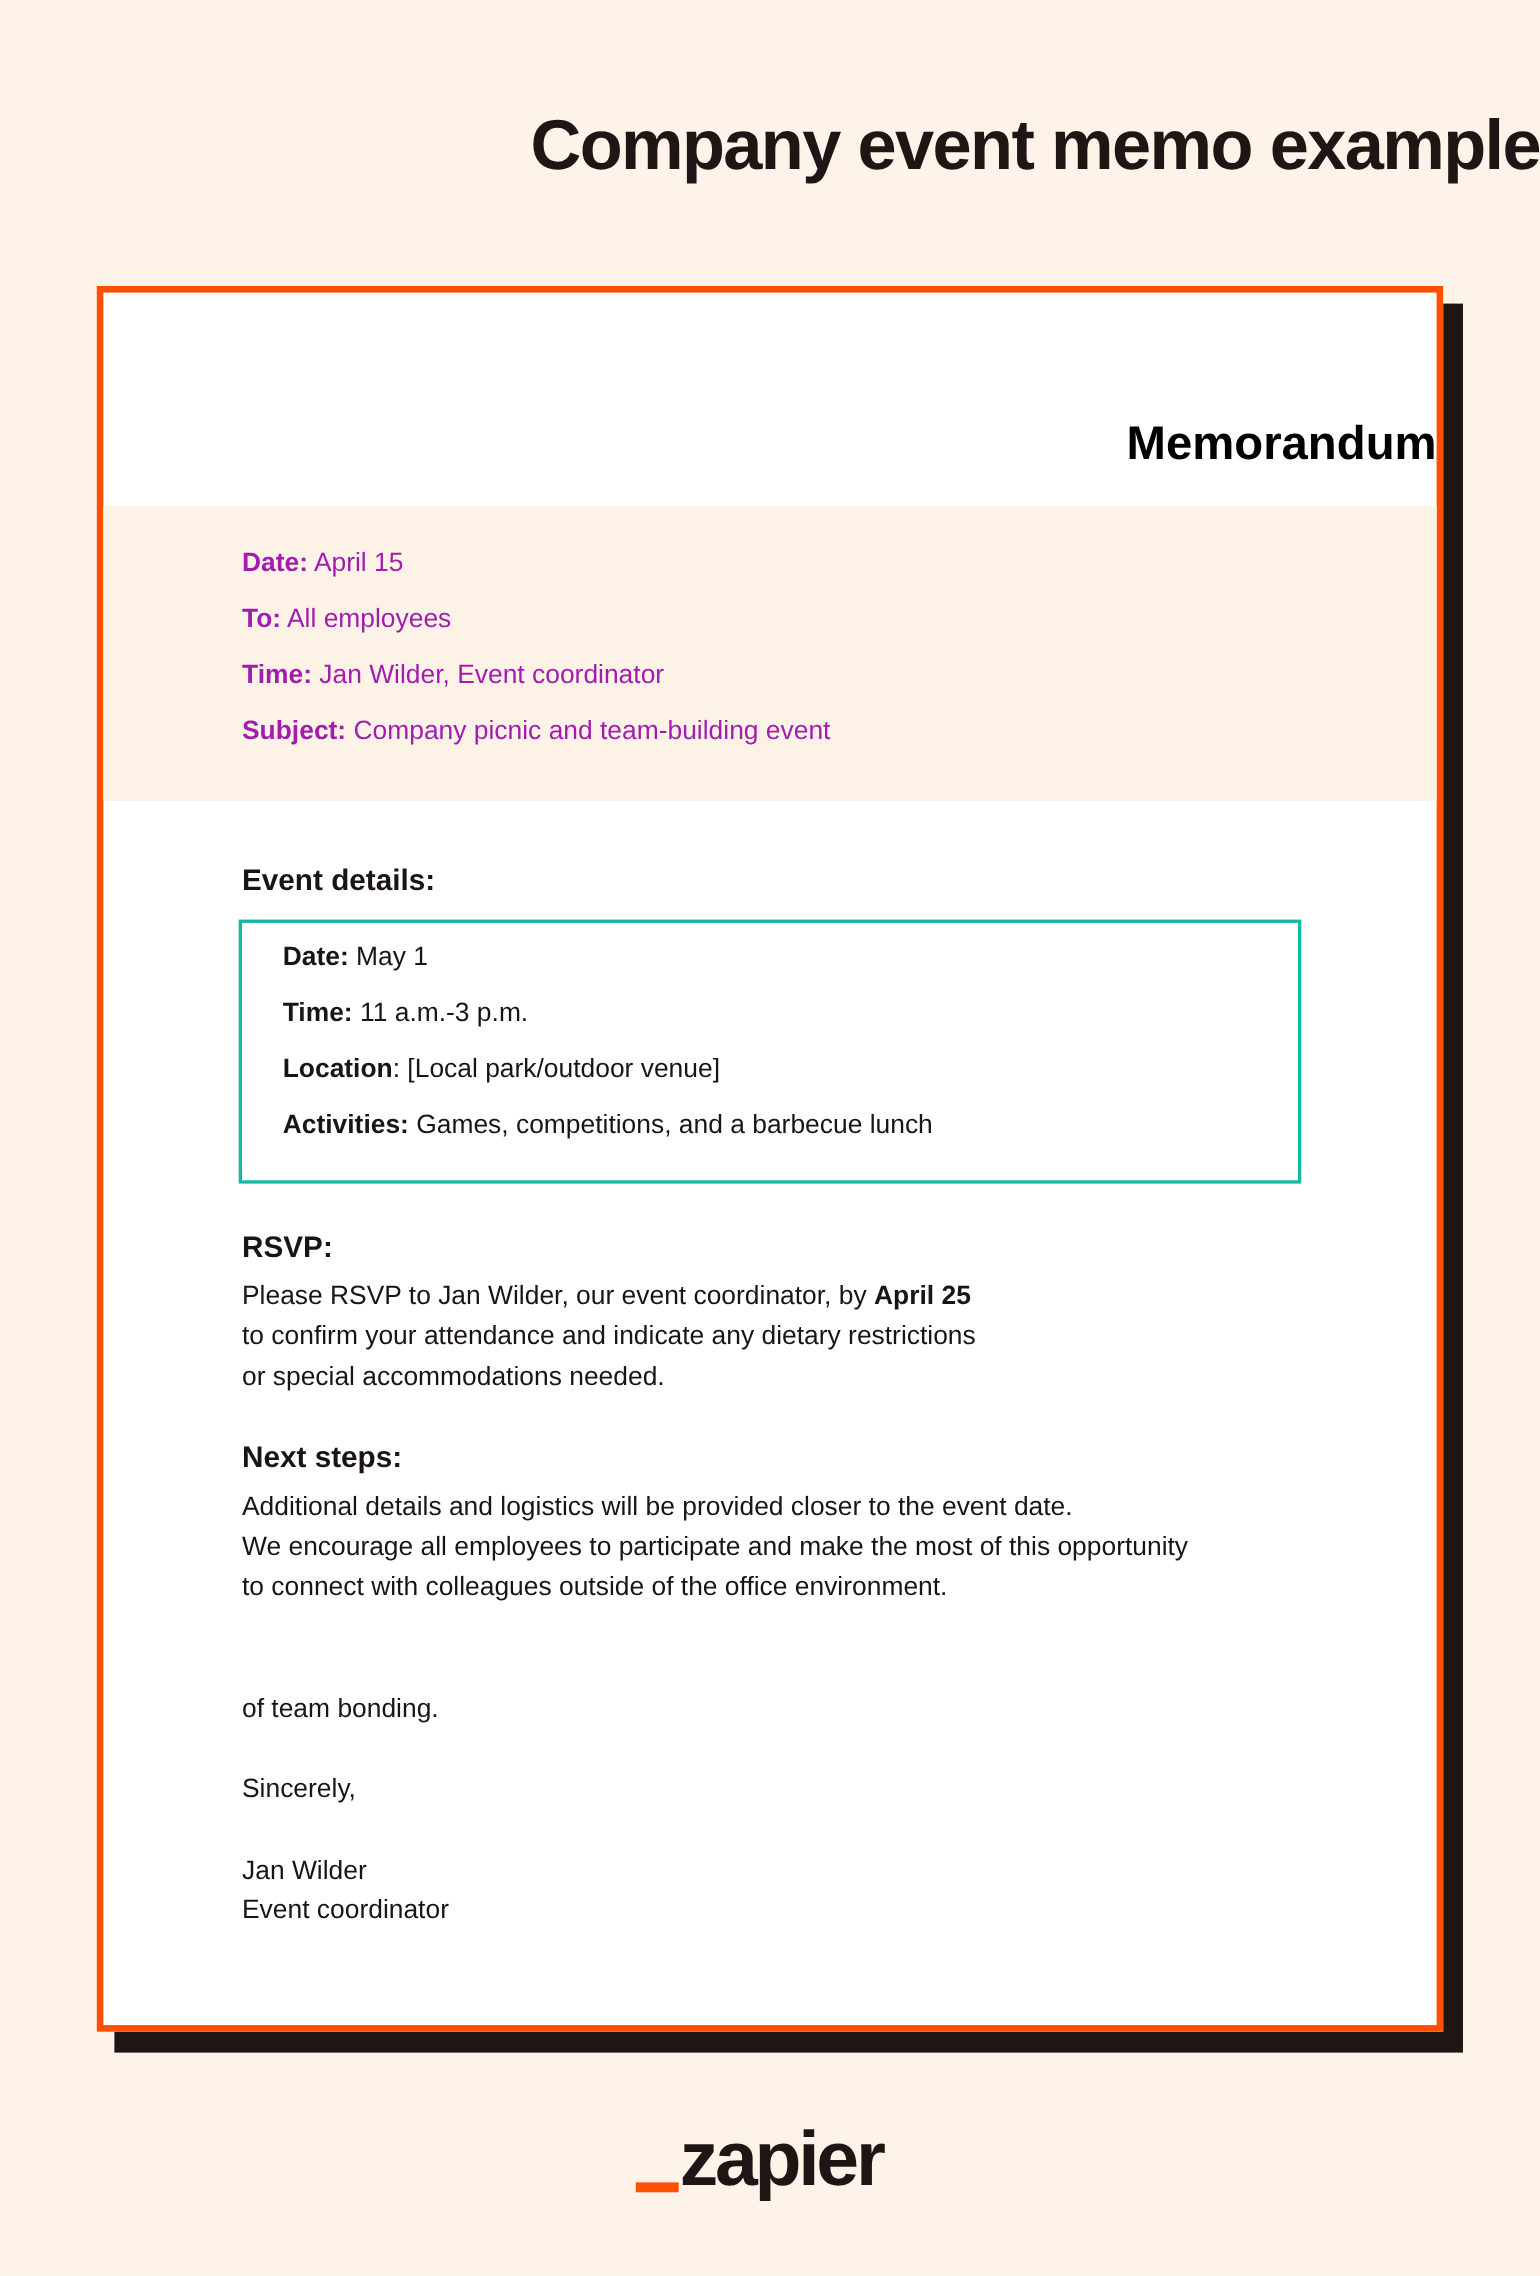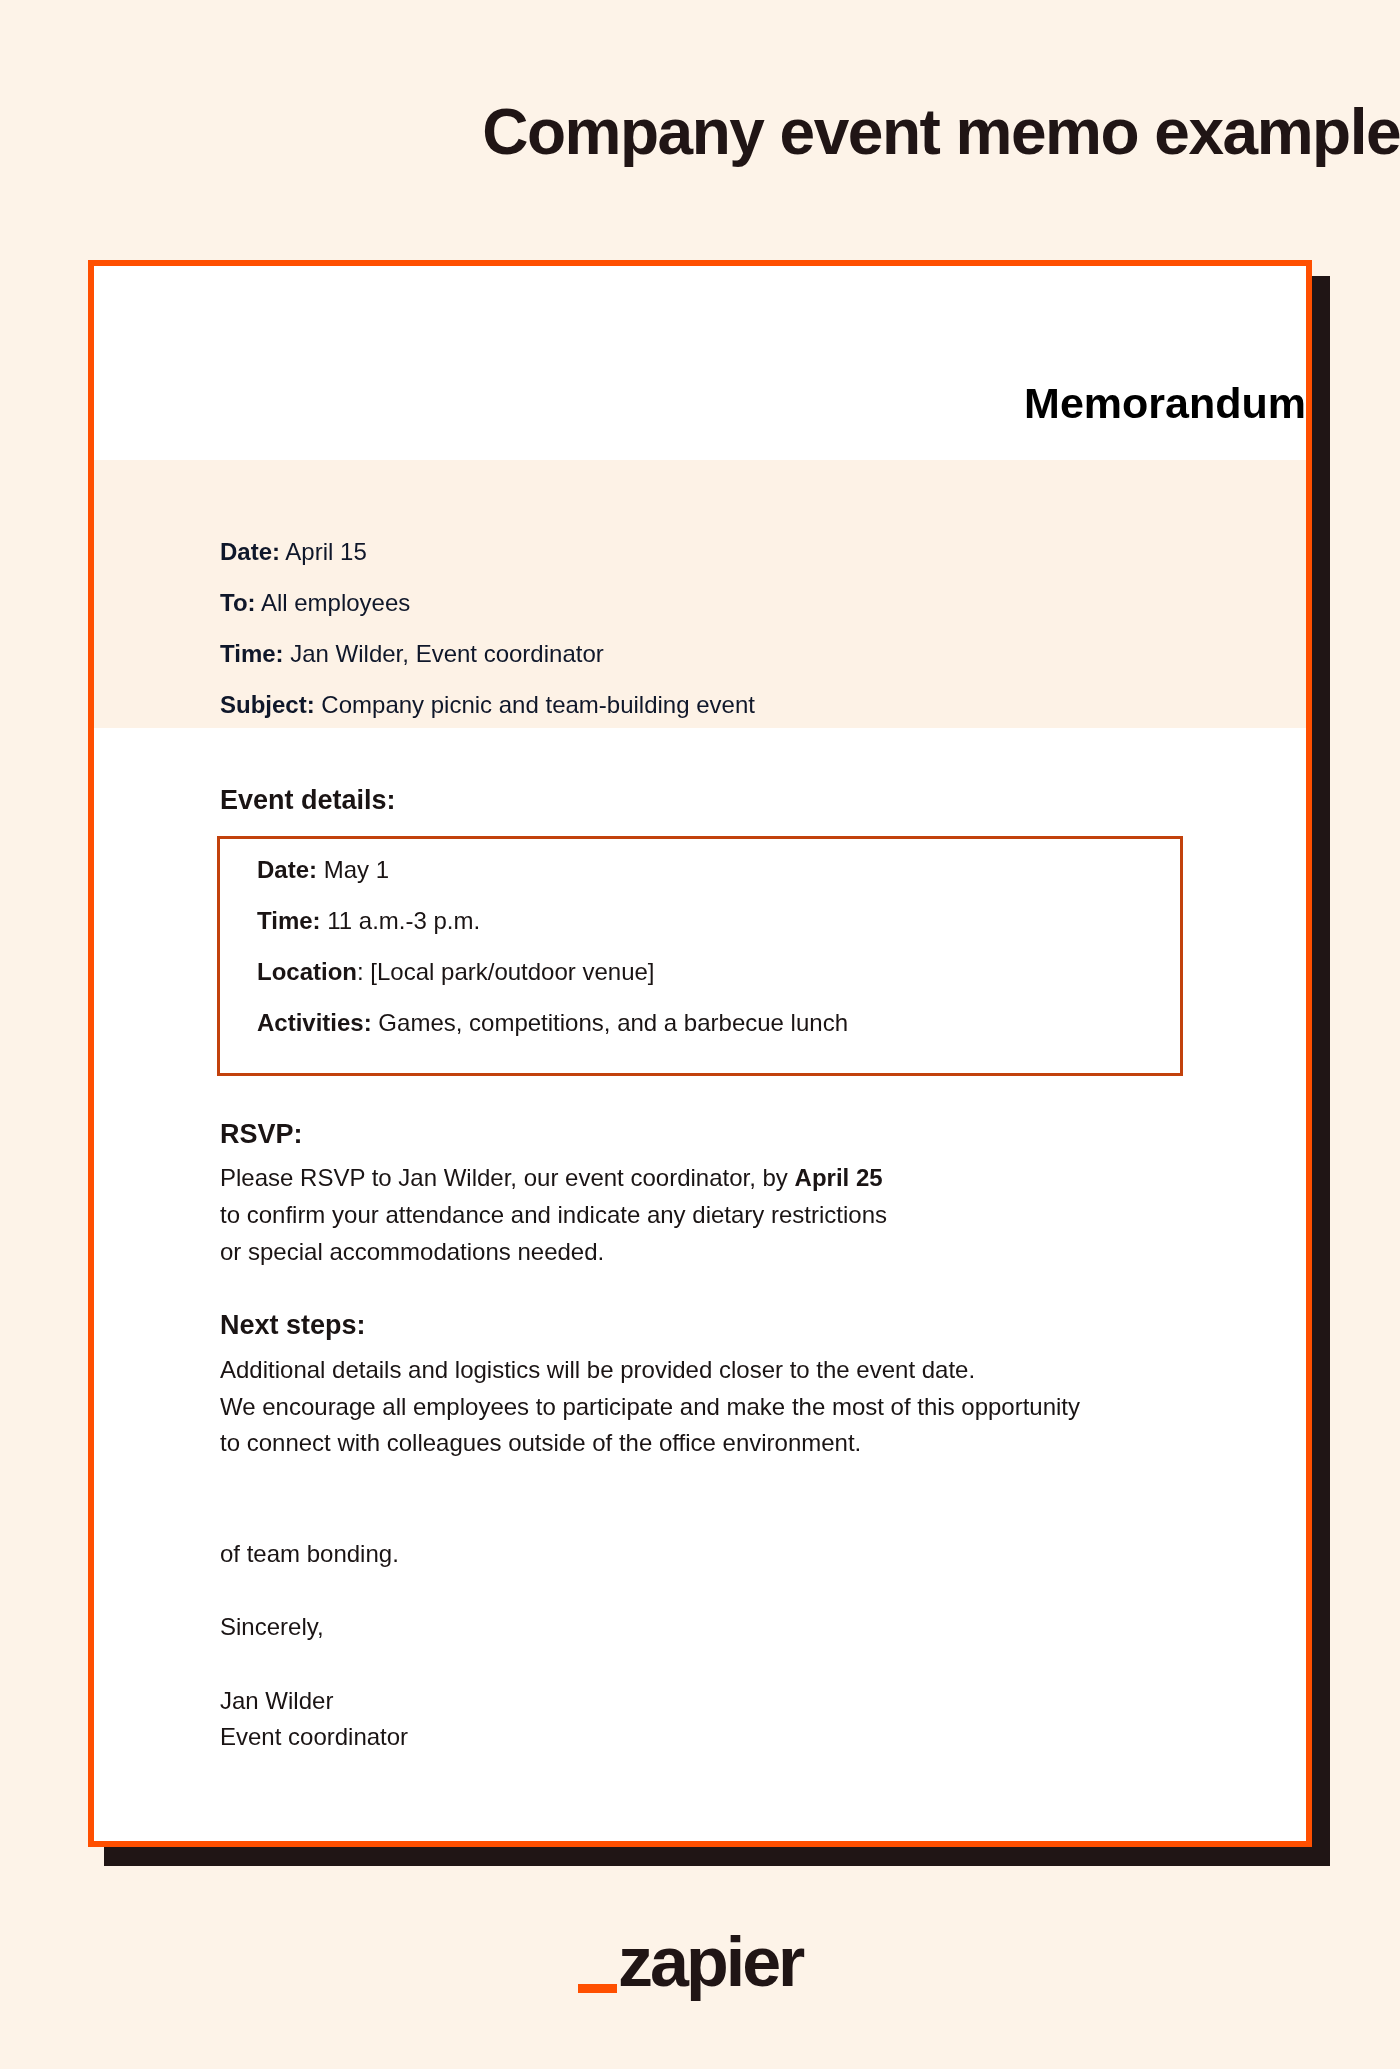--- a/index.html
+++ b/index.html
@@ -36,33 +36,32 @@
     font-size: 43px; font-weight: 700; line-height: 50px;
     color: #000;
   }
   .header-band {
     position: absolute; left: 0; right: 0; top: 194px; height: 268px;
     background: #fdf2e6;
   }
   .header-line {
     position: absolute; left: 126px;
     font-size: 24px; line-height: 30px; white-space: nowrap;
-    color: #0f172a;
-    margin-top: 40px;
+    color: #a21caf;
   }
   .header-line b { font-weight: 700; }
   .section-heading {
     position: absolute; left: 126px;
     font-size: 27px; font-weight: 700; line-height: 32px;
     color: #1a1414; white-space: nowrap;
   }
   .details-box {
     position: absolute; left: 123px; top: 570px;
     width: 960px; height: 234px;
-    border: 3px solid #c2410c;
+    border: 3px solid #14b8a6;
     background: #fff;
   }
   .detail-line {
     position: absolute; left: 37px;
     font-size: 24px; line-height: 30px; white-space: nowrap;
     color: #1a1414;
   }
   .para-line {
     position: absolute; left: 126px;
     font-size: 24px; line-height: 30px; white-space: nowrap;

